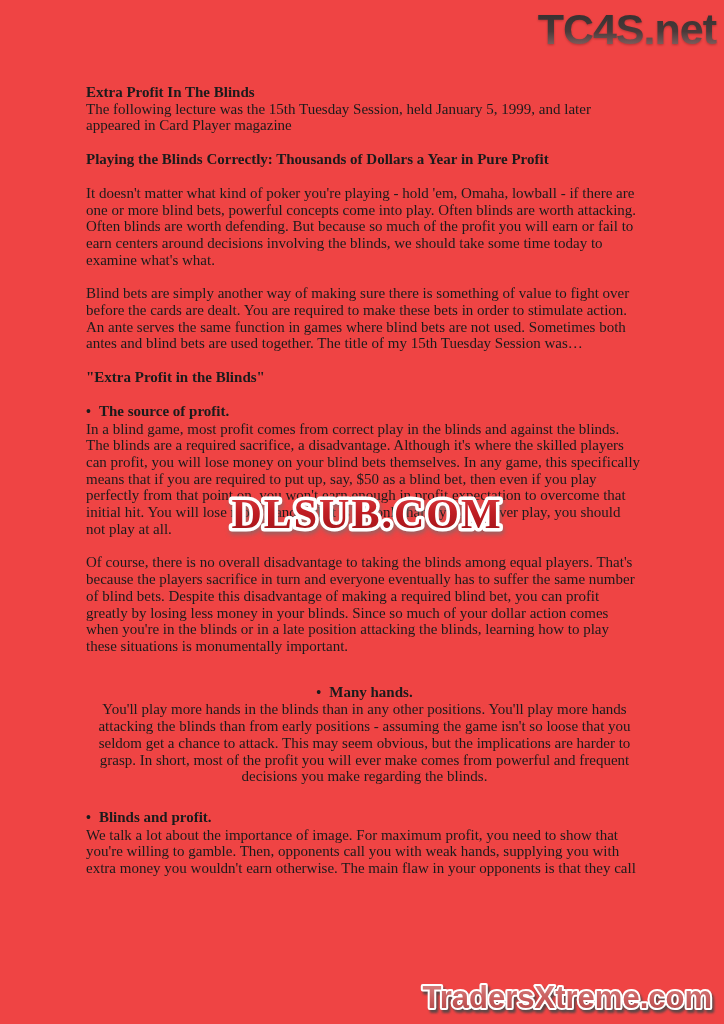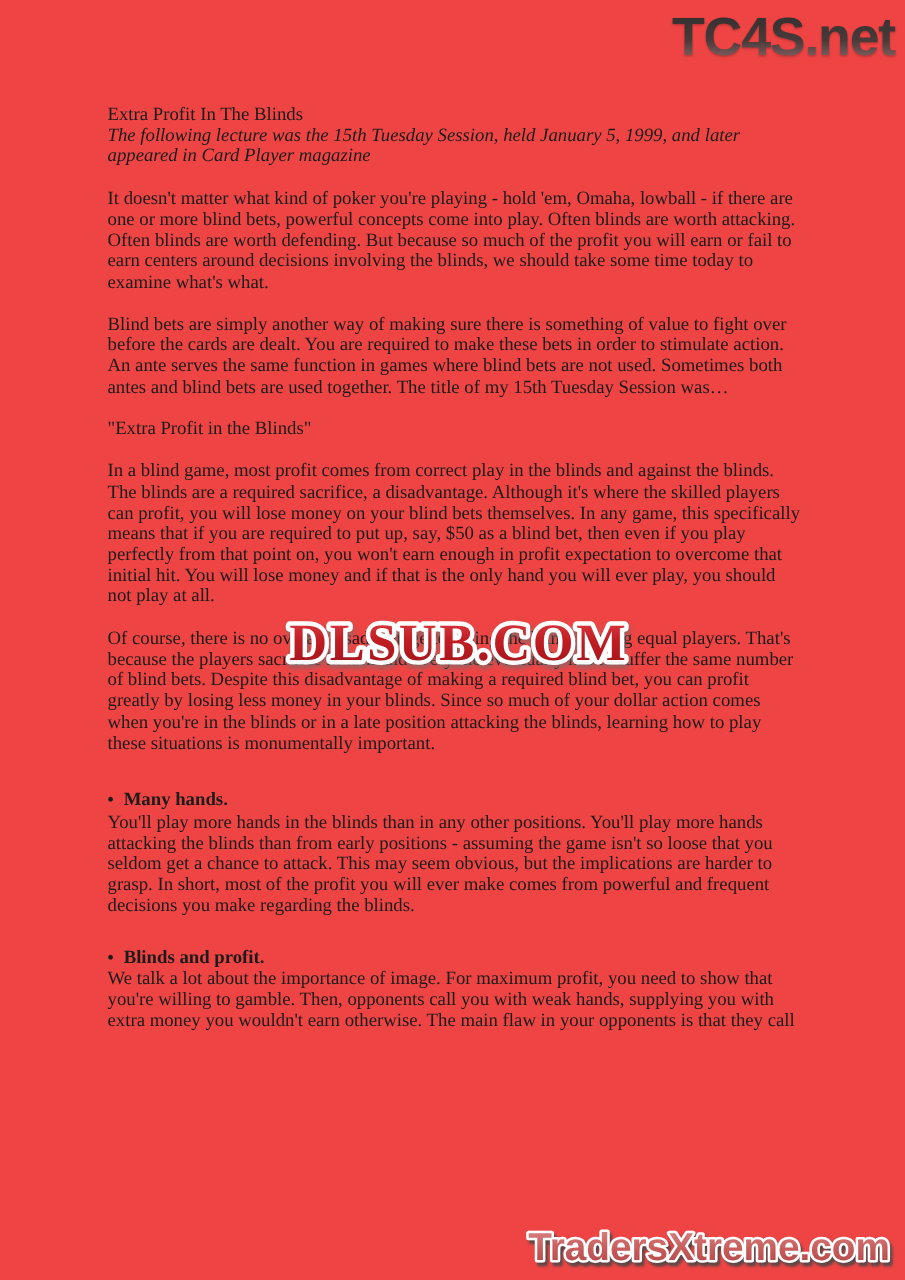--- a/index.html
+++ b/index.html
@@ -12,22 +12,22 @@
   }
   .content{
     position:absolute;
     left:86px;top:84px;width:557px;
     font-size:15px;line-height:16.7px;
     color:#1b1b1b;
     text-align:left;
   }
   .content p, .content .block{margin:0 0 17px 0;}
   .doc-title{margin:0 0 33px 0;}
-  .b{font-weight:400;}
-  .i{font-style:italic;}
+  .b{font-weight:700;}
+  .i{}
   .bullet-head{font-weight:700;}
   .bullet-head .dot{
     display:inline-block;
     margin-right:8px;
     font-size:14px;
   }
   .logo-top{position:absolute;top:2px;right:6px;}
   .watermark{position:absolute;left:212px;top:482px;pointer-events:none;}
   .logo-bottom{position:absolute;top:974px;right:6px;}
   svg text{user-select:none;}
@@ -49,34 +49,38 @@
   </svg>
 
   <div class="content">
 
 
     <div class="block">
       <div class="b">Extra Profit In The Blinds</div>
       <div class="i">The following lecture was the 15th Tuesday Session, held January 5, 1999, and later appeared in Card Player magazine</div>
     </div>
 
+    <div class="block b">Playing the Blinds Correctly: Thousands of Dollars a Year in Pure Profit</div>
 
     <p>It doesn't matter what kind of poker you're playing - hold 'em, Omaha, lowball - if there are one or more blind bets, powerful concepts come into play. Often blinds are worth attacking. Often blinds are worth defending. But because so much of the profit you will earn or fail to earn centers around decisions involving the blinds, we should take some time today to examine what's what.</p>
 
     <p>Blind bets are simply another way of making sure there is something of value to fight over before the cards are dealt. You are required to make these bets in order to stimulate action. An ante serves the same function in games where blind bets are not used. Sometimes both antes and blind bets are used together. The title of my 15th Tuesday Session was…</p>
 
     <div class="block b">"Extra Profit in the Blinds"</div>
 
     <div class="block">
+      <div class="bullet-head">
+        <span class="dot">•</span><span>The source of profit.</span>
+      </div>
       <div>In a blind game, most profit comes from correct play in the blinds and against the blinds. The blinds are a required sacrifice, a disadvantage. Although it's where the skilled players can profit, you will lose money on your blind bets themselves. In any game, this specifically means that if you are required to put up, say, $50 as a blind bet, then even if you play perfectly from that point on, you won't earn enough in profit expectation to overcome that initial hit. You will lose money and if that is the only hand you will ever play, you should not play at all.</div>
     </div>
 
     <p>Of course, there is no overall disadvantage to taking the blinds among equal players. That's because the players sacrifice in turn and everyone eventually has to suffer the same number of blind bets. Despite this disadvantage of making a required blind bet, you can profit greatly by losing less money in your blinds. Since so much of your dollar action comes when you're in the blinds or in a late position attacking the blinds, learning how to play these situations is monumentally important.</p>
 
-    <div class="block" style="margin-top:29px;">
+    <div class="block" style="margin-top:29px;text-align:center;">
       <div class="bullet-head">
         <span class="dot">•</span><span>Many hands.</span>
       </div>
       <div>You'll play more hands in the blinds than in any other positions. You'll play more hands attacking the blinds than from early positions - assuming the game isn't so loose that you seldom get a chance to attack. This may seem obvious, but the implications are harder to grasp. In short, most of the profit you will ever make comes from powerful and frequent decisions you make regarding the blinds.</div>
     </div>
 
     <div class="block" style="margin-top:24px;">
       <div class="bullet-head">
         <span class="dot">•</span><span>Blinds and profit.</span>
       </div>

